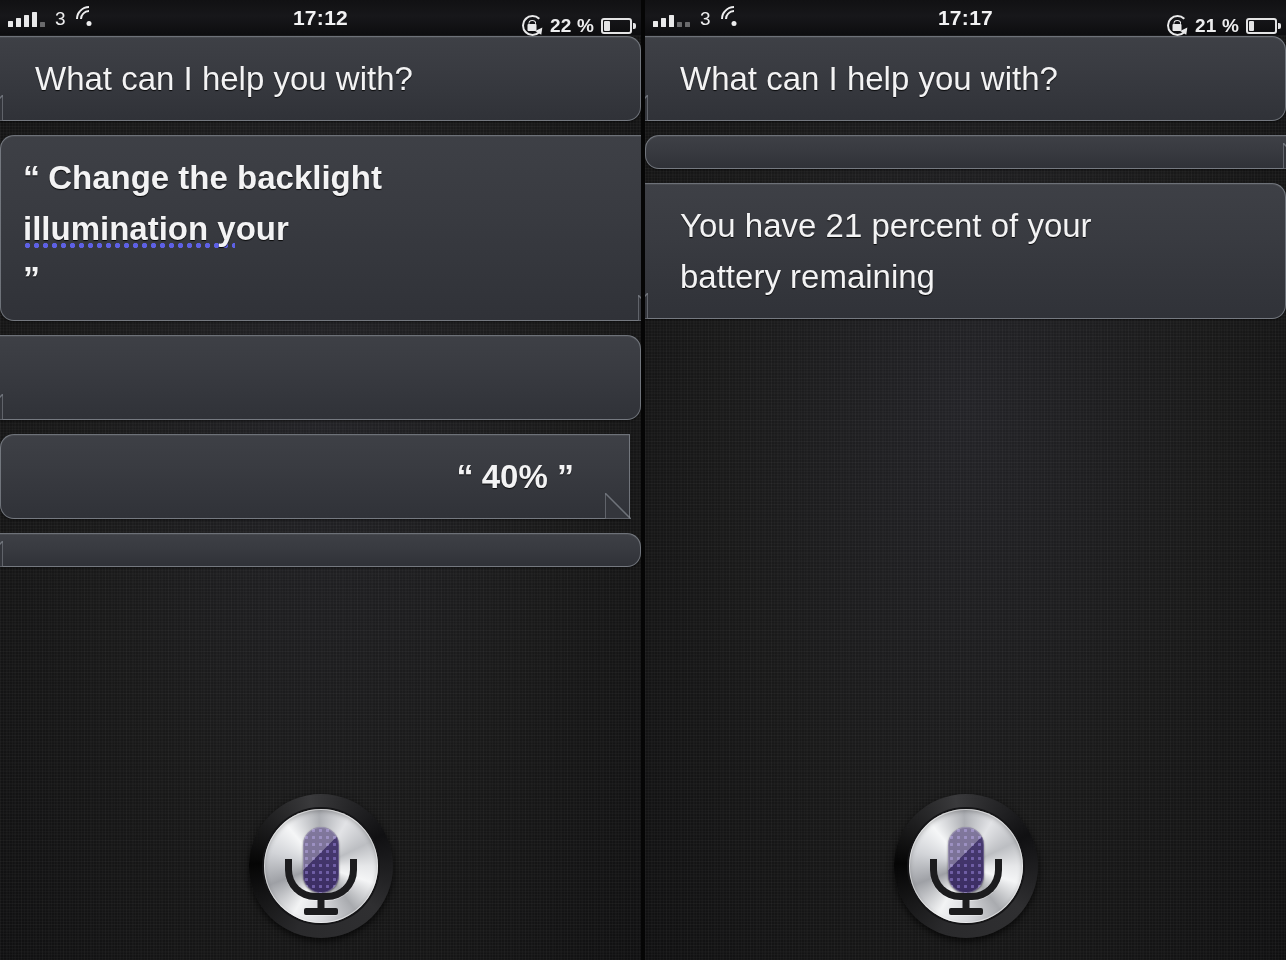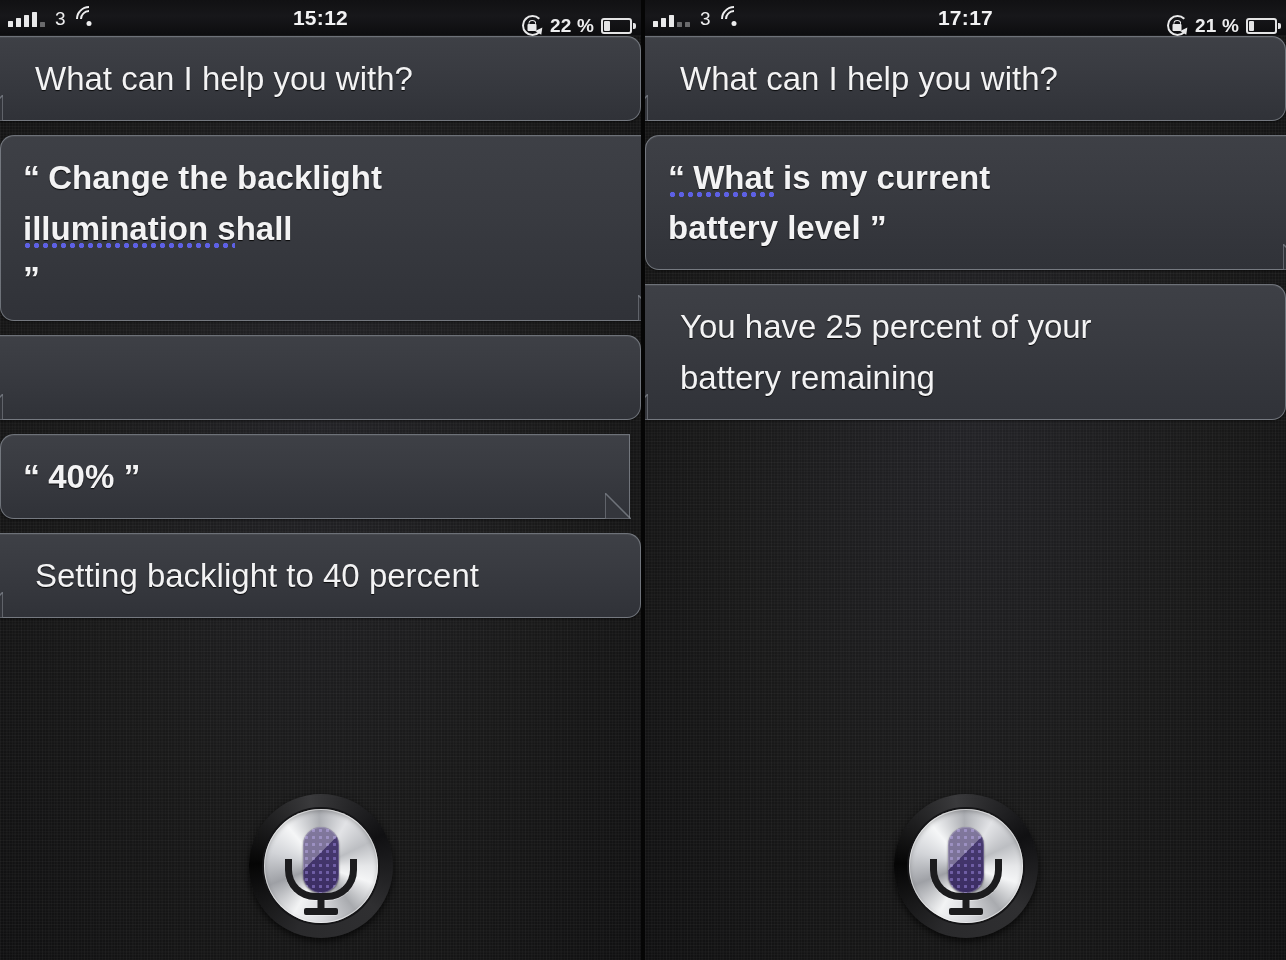--- a/index.html
+++ b/index.html
@@ -193,21 +193,21 @@
             <span class="bar b4"></span>
             <span class="bar b5 dim"></span>
           </div>
           <span class="carrier">3</span>
           <div class="wifi">
             <i class="a"></i>
             <i class="b"></i>
             <i class="dot"></i>
           </div>
         </div>
-        <div class="sb-time">15:12</div>
+        <div class="sb-time">17:12</div>
         <div class="sb-right">
           <div class="rotlock">
             <span class="ring"></span>
             <span class="shackle"></span>
             <span class="body"></span>
             <span class="arrow"></span>
           </div>
           <span class="battpct">22 %</span>
           <div class="battery">
             <span class="shell"></span>
@@ -220,45 +220,44 @@
         <div class="row siri">
           <div class="bubble">
             <div class="txt"><span>What can I help you with?</span></div>
             <svg width="26" height="26" class="tail left">
               <path d="M26 0 L26 26 L0 26 Z" fill="#34363c" stroke="rgba(185,190,200,0.45)" stroke-width="1.5"></path>
             </svg>
           </div>
         </div>
         <div class="row user">
           <div class="bubble">
-            <div class="txt"><span class="qm">“</span> <span>Change the backlight</span><br><span>illumination shall</span><br><span class="dots" style="width: 212px; margin-left: 0px;"></span> <span class="qm">”</span></div>
+            <div class="txt"><span class="qm">“</span> <span>Change the backlight</span><br><span>illumination your</span><br><span class="dots" style="width: 212px; margin-left: 0px;"></span> <span class="qm">”</span></div>
             <svg width="26" height="26" class="tail right">
               <path d="M0 0 L0 26 L26 26 Z" fill="#34363c" stroke="rgba(185,190,200,0.45)" stroke-width="1.5"></path>
             </svg>
           </div>
         </div>
         <div class="row siri">
           <div class="bubble">
             <div class="txt"><br></div>
             <svg width="26" height="26" class="tail left">
               <path d="M26 0 L26 26 L0 26 Z" fill="#34363c" stroke="rgba(185,190,200,0.45)" stroke-width="1.5"></path>
             </svg>
           </div>
         </div>
         <div class="row user">
-          <div class="bubble" style="margin-right: 11px;">
+          <div class="bubble" style="margin-right: 11px; text-align: right;">
             <div class="txt"><span class="qm">“</span> <span>40%</span> <span class="qm">”</span></div>
             <svg width="26" height="26" class="tail right">
               <path d="M0 0 L0 26 L26 26 Z" fill="#34363c" stroke="rgba(185,190,200,0.45)" stroke-width="1.5"></path>
             </svg>
           </div>
         </div>
         <div class="row siri">
           <div class="bubble">
-            <div class="txt"><span>Setting backlight to 40 percent</span></div>
             <svg width="26" height="26" class="tail left">
               <path d="M26 0 L26 26 L0 26 Z" fill="#34363c" stroke="rgba(185,190,200,0.45)" stroke-width="1.5"></path>
             </svg>
           </div>
         </div>
       </div>
       <div class="micwrap">
         <div class="mic">
           <div class="inner">
             <div class="capsule"></div>
@@ -307,29 +306,28 @@
         <div class="row siri">
           <div class="bubble">
             <div class="txt"><span>What can I help you with?</span></div>
             <svg width="26" height="26" class="tail left">
               <path d="M26 0 L26 26 L0 26 Z" fill="#34363c" stroke="rgba(185,190,200,0.45)" stroke-width="1.5"></path>
             </svg>
           </div>
         </div>
         <div class="row user">
           <div class="bubble">
-            <div class="txt"><span class="qm">“</span> <span>What is my current</span><br><span class="dots" style="width: 108px; margin-left: 0px;"></span><span>battery level</span> <span class="qm">”</span></div>
             <svg width="26" height="26" class="tail right">
               <path d="M0 0 L0 26 L26 26 Z" fill="#34363c" stroke="rgba(185,190,200,0.45)" stroke-width="1.5"></path>
             </svg>
           </div>
         </div>
         <div class="row siri">
           <div class="bubble">
-            <div class="txt"><span>You have 25 percent of your</span><br><span>battery remaining</span></div>
+            <div class="txt"><span>You have 21 percent of your</span><br><span>battery remaining</span></div>
             <svg width="26" height="26" class="tail left">
               <path d="M26 0 L26 26 L0 26 Z" fill="#34363c" stroke="rgba(185,190,200,0.45)" stroke-width="1.5"></path>
             </svg>
           </div>
         </div>
       </div>
       <div class="micwrap">
         <div class="mic">
           <div class="inner">
             <div class="capsule"></div>

